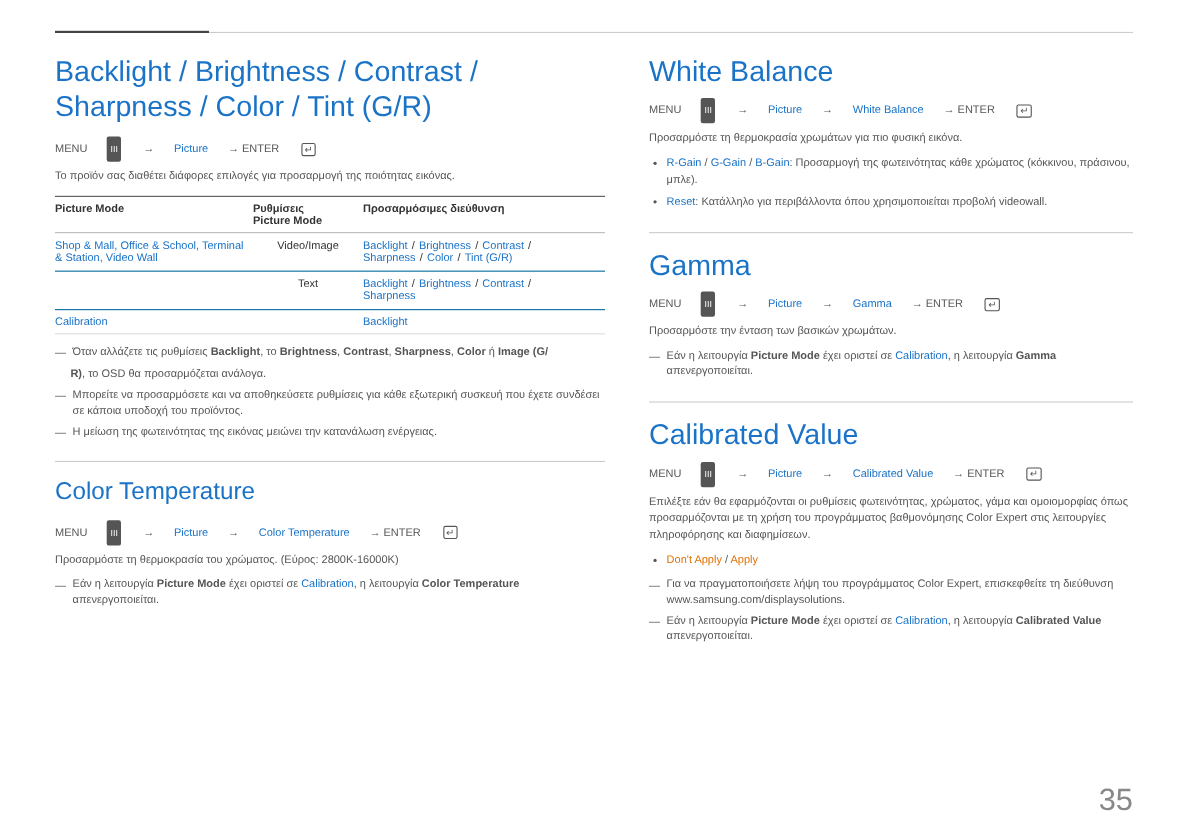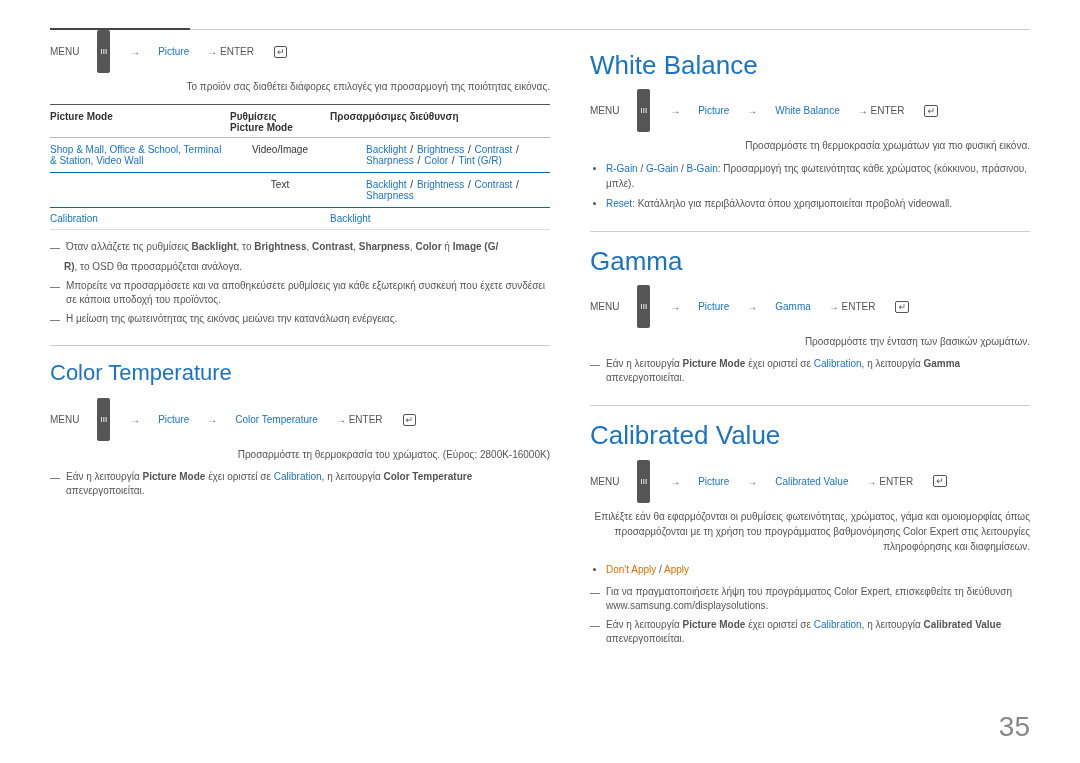--- a/index.html
+++ b/index.html
@@ -64,38 +64,37 @@
       display: flex;
       align-items: center;
       gap: 18px;
       flex-wrap: wrap;
     }
     .menu-path .menu-icon {
       display: inline-block;
       background: #555;
       color: #fff;
       font-size: 8px;
-      padding: 17px 3px;
+      padding: 7px 3px;
       border-radius: 2px;
       margin-right: 2px;
     }
     .enter-icon {
       display: inline-block;
       border: 1px solid #555;
       border-radius: 2px;
       padding: 0 2px;
       font-size: 9px;
       margin-left: 2px;
     }
     .body-text {
       font-size: 10px;
       color: #555;
       line-height: 1.5;
       margin-bottom: 8px;
-      text-align: right;
     }
     
     .table-container {
       margin: 10px 0;
       border-top: 1.5px solid #555;
     }
     .table-header {
       display: flex;
       border-bottom: 1px solid #bbb;
       padding: 6px 0 4px 0;
@@ -105,21 +104,21 @@
     .table-header .col1 { width: 180px; font-weight: 600; }
     .table-header .col2 { width: 100px; font-weight: 600; }
     .table-header .col3 { flex: 1; font-weight: 600; }
     .table-row {
       display: flex;
       border-bottom: 1px solid #0369a1;
       padding: 6px 0;
       font-size: 10px;
     }
     .table-row .col1 { width: 180px; }
-    .table-row .col3 { flex: 1; margin-left: 36px; }
+    .table-row .col3 { flex: 1; }
     .table-row .col2-center { width: 100px; display: flex; align-items: center; justify-content: center; }
     .link-blue { color: #1a73c7; }
     .link-orange { color: #e07000; }
     .slash { color: #333; margin: 0 1px; }
     .note-list {
       margin: 8px 0;
     }
     .note-item {
       display: flex;
       align-items: flex-start;
@@ -176,20 +175,21 @@
 
 <div class="top-line-container">
   <div class="top-line-dark"></div>
   <div class="top-line-light"></div>
 </div>
 
 <div class="page">
 
   <div class="left-col">
 
+    <h1 class="section-title" style="margin-top: 20px;">Backlight / Brightness / Contrast / Sharpness / Color / Tint (G/R)</h1>
 
     <div class="menu-path">
       <span>MENU</span>
       <span class="menu-icon">III</span>
       <span>→</span>
       <span class="link-blue">Picture</span>
       <span>→ ENTER</span>
       <span class="enter-icon">↵</span>
     </div>
 

